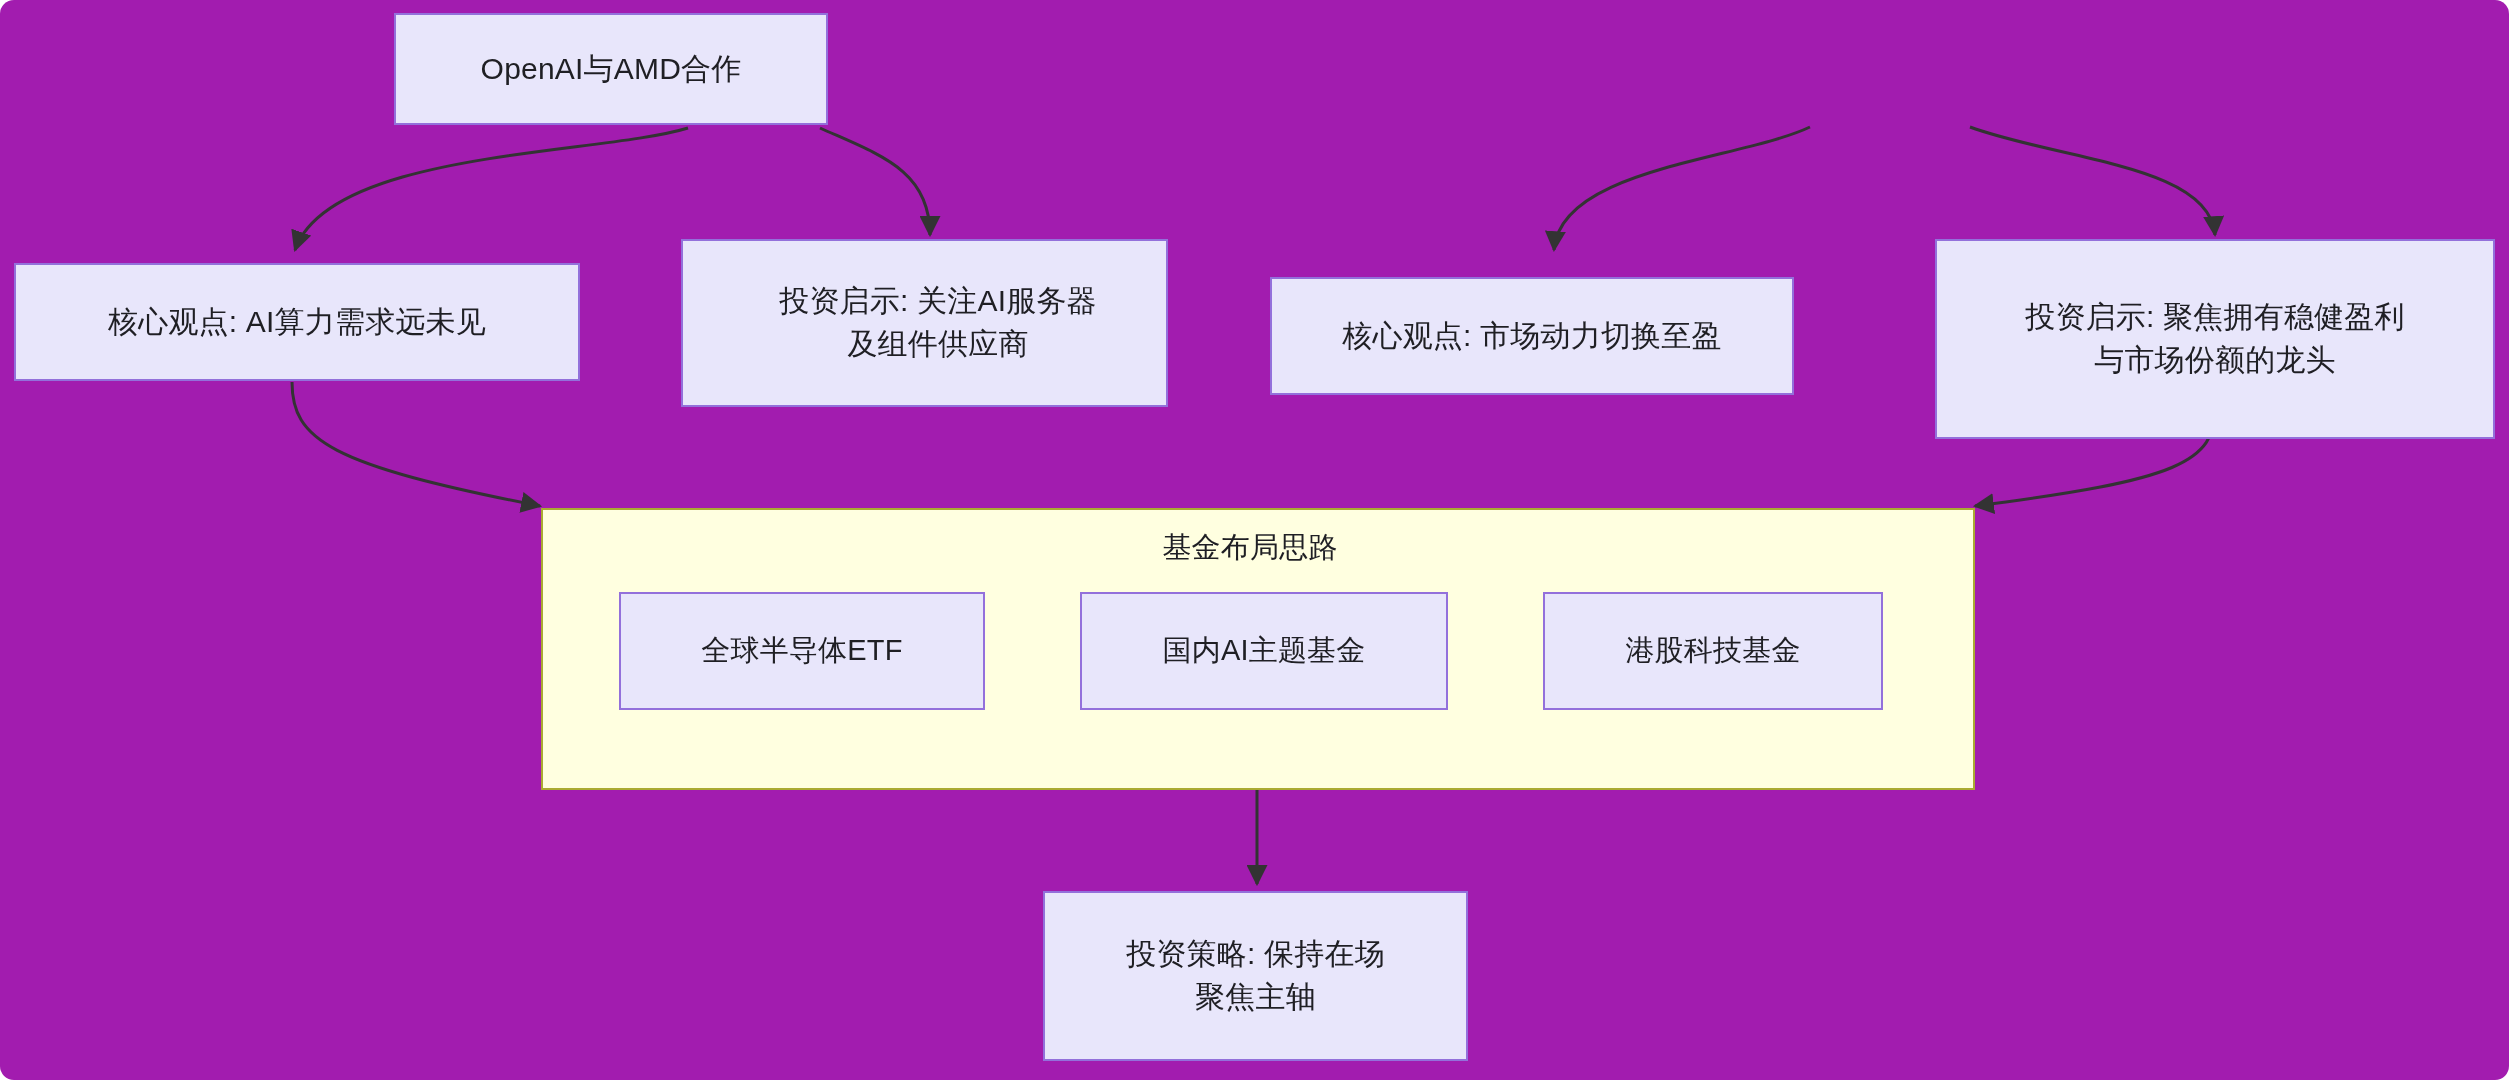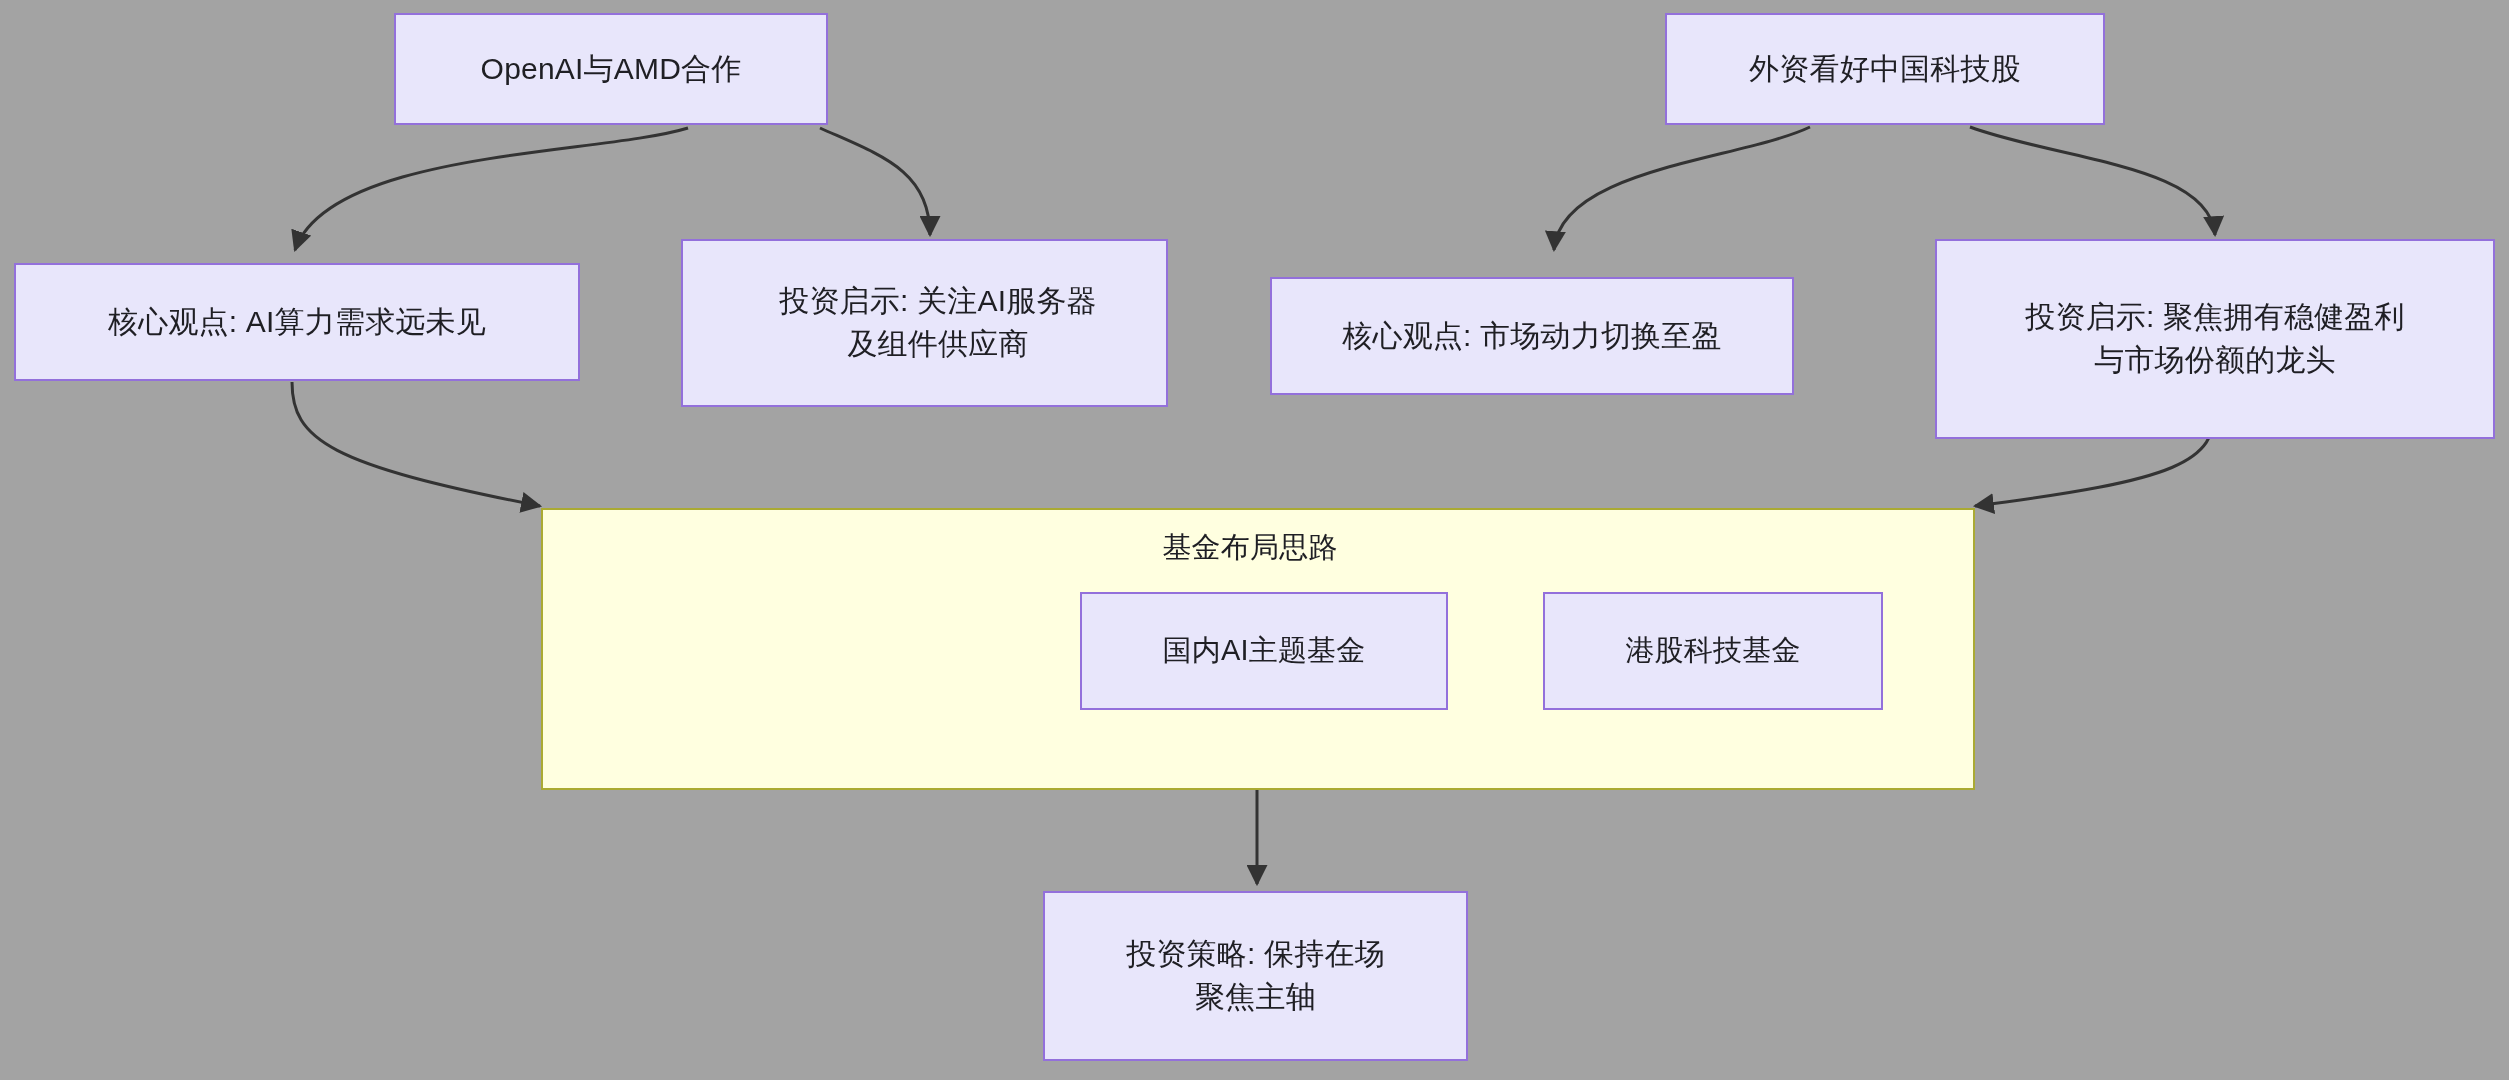--- a/index.html
+++ b/index.html
@@ -7,22 +7,23 @@
     padding: 0;
     background: #ffffff;
   }
   body {
     font-family: "Liberation Sans", "DejaVu Sans", sans-serif;
   }
   #canvas {
     position: relative;
     width: 2509px;
     height: 1080px;
-    background: #a3a3a3;
+    background: #a21caf;
     overflow: hidden;
+    border-radius: 14px;
   }
   #edges {
     position: absolute;
     left: 0;
     top: 0;
     width: 2509px;
     height: 1080px;
     pointer-events: none;
   }
   .node {
@@ -95,23 +96,20 @@
 
     <path d="M 2215 408 C 2215 462, 2180 480, 1975 506" fill="none" stroke="#333333" stroke-width="3" marker-end="url(#arrow)"></path>
 
     <path d="M 1257 790 L 1257 884" fill="none" stroke="#333333" stroke-width="3" marker-end="url(#arrow)"></path>
   </svg>
 
   <div class="node" style="left:394px; top:13px; width:434px; height:112px;">
     <span>OpenAI与AMD合作</span>
   </div>
 
-  <div class="node" style="left:1665px; top:13px; width:440px; height:112px;">
-    <span>外资看好中国科技股</span>
-  </div>
 
   <div class="node" style="left:14px; top:263px; width:566px; height:118px;">
     <span>核心观点: AI算力需求远未见</span>
   </div>
 
   <div class="node" style="left:681px; top:239px; width:487px; height:168px;padding-left:37px;">
     <span>投资启示: 关注AI服务器
 及组件供应商</span>
   </div>
 
@@ -120,20 +118,23 @@
   </div>
 
   <div class="node" style="left:1935px; top:239px; width:560px; height:200px;">
     <span>投资启示: 聚焦拥有稳健盈利
 与市场份额的龙头</span>
   </div>
 
   <div class="cluster" style="left:541px; top:508px; width:1434px; height:282px;">
     <div class="cluster-title">基金布局思路</div>
 
+    <div class="fund-node" style="left:76px; top:82px; width:366px; height:118px;">
+      <span>全球半导体ETF</span>
+    </div>
 
     <div class="fund-node" style="left:1000px; top:82px; width:340px; height:118px;">
       <span>港股科技基金</span>
     </div>
 
     <div class="fund-node" style="left:537px; top:82px; width:368px; height:118px;">
       <span>国内AI主题基金</span>
     </div>
   </div>
 

